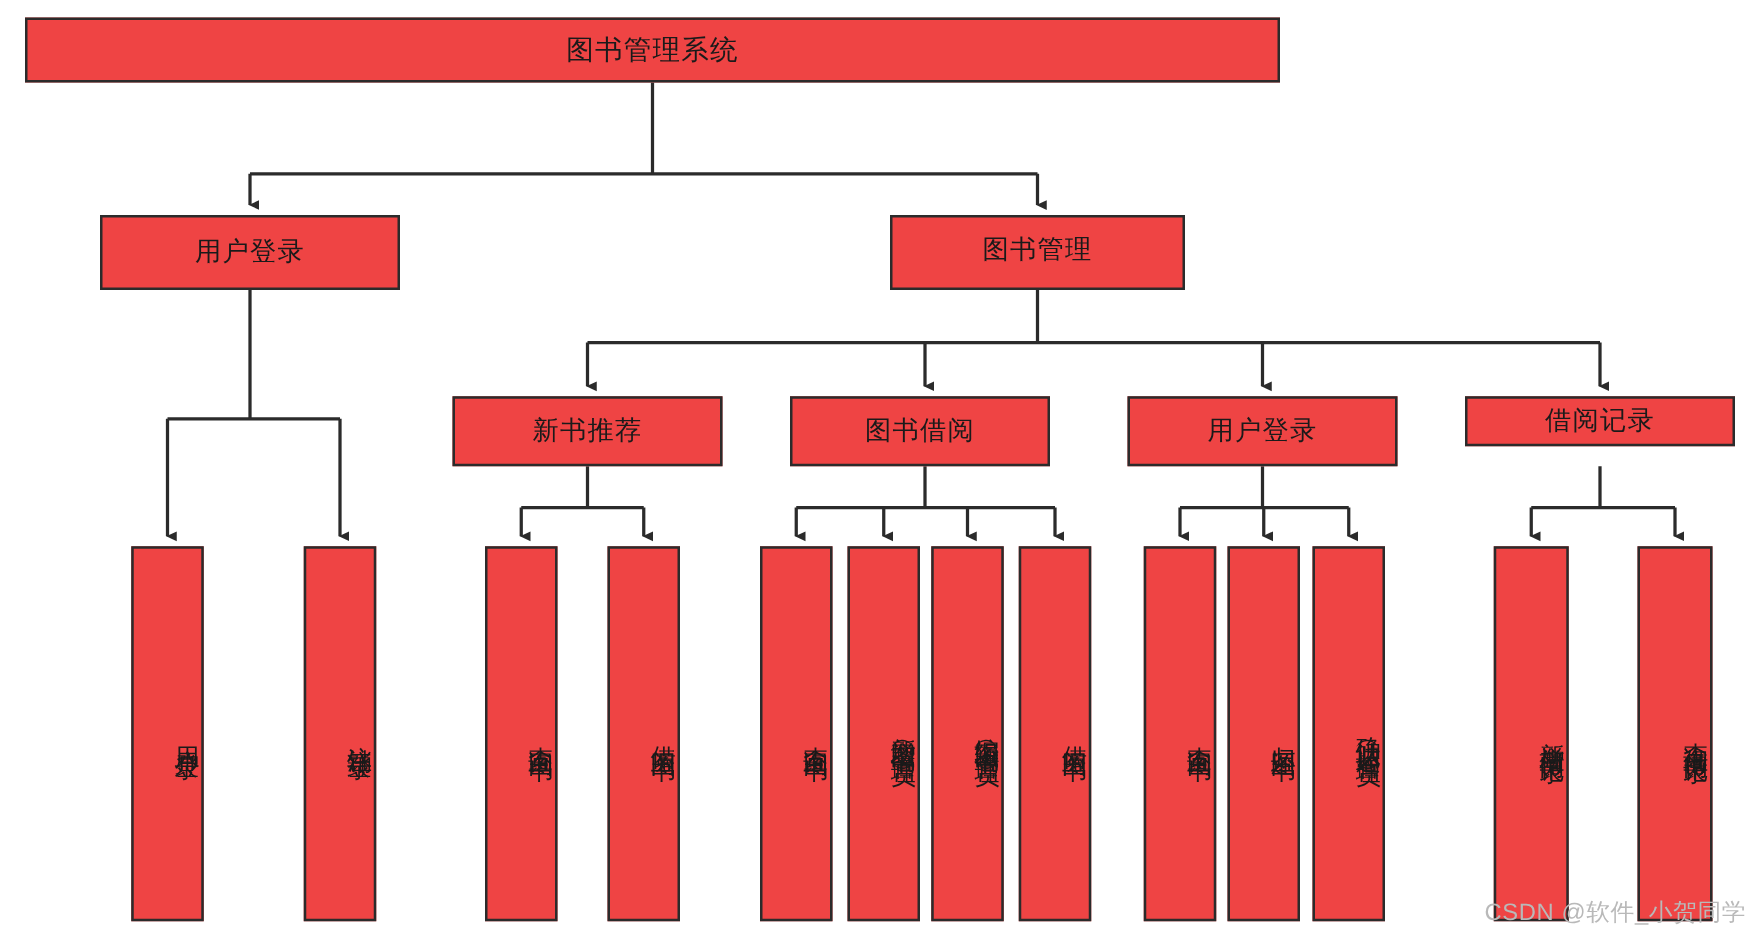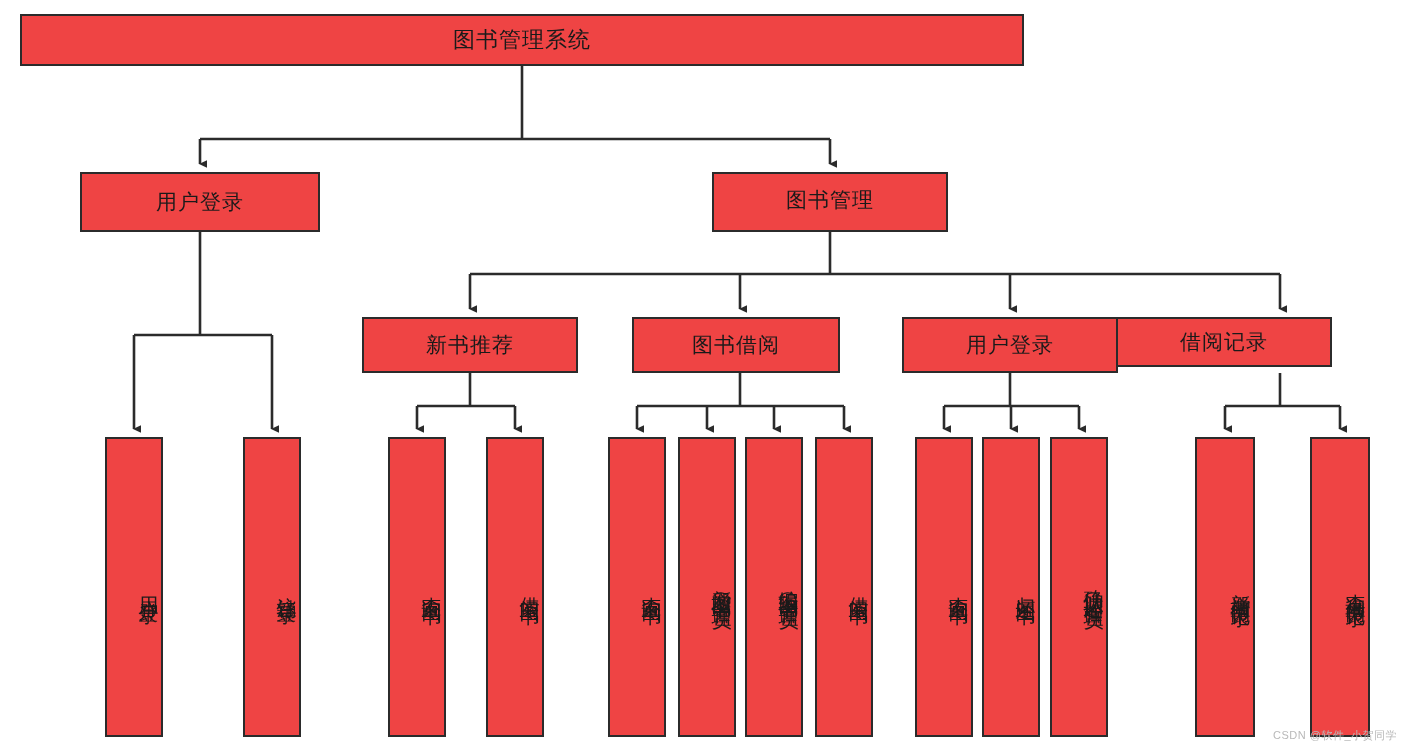--- a/index.html
+++ b/index.html
@@ -53,21 +53,21 @@
     padding: 6px 0;
     align-items: flex-start;
     justify-content: center;
     text-align: center;
     white-space: nowrap;
   }
   .watermark {
     position: absolute;
     right: 8px;
     bottom: 4px;
-    font-size: 11px;
+    font-size: 19px;
     color: #b9b9b9;
     letter-spacing: 0.5px;
     z-index: 3;
     white-space: nowrap;
   }
 </style>
 </head>
 <body>
 
 <div id="diagram-canvas">
@@ -123,21 +123,21 @@
   </svg>
 
   <div class="node node-h node-root" style="left:20px; top:14px; width:1004px; height:52px;">图书管理系统</div>
 
   <div class="node node-h" style="left:80px; top:172px; width:240px; height:60px;">用户登录</div>
   <div class="node node-h" style="left:712px; top:172px; width:236px; height:60px;font-family:Liberation Mono, monospace;">图书管理</div>
 
   <div class="node node-h" style="left:362px; top:317px; width:216px; height:56px;">新书推荐</div>
   <div class="node node-h" style="left:632px; top:317px; width:208px; height:56px;">图书借阅</div>
   <div class="node node-h" style="left:902px; top:317px; width:216px; height:56px;">用户登录</div>
-  <div class="node node-h" style="left:1116px; top:317px; width:216px; height:50px;">借阅记录</div>
+  <div class="node node-h" style="left:1172px; top:317px; width:216px; height:40px;">借阅记录</div>
 
   <div class="node node-v" style="left:105px; top:437px; width:58px; height:300px;">用户登录</div>
   <div class="node node-v" style="left:243px; top:437px; width:58px; height:300px;">注销登录</div>
 
   <div class="node node-v" style="left:388px; top:437px; width:58px; height:300px;">查询图书</div>
   <div class="node node-v" style="left:486px; top:437px; width:58px; height:300px;">借阅图书</div>
 
   <div class="node node-v" style="left:608px; top:437px; width:58px; height:300px;">查询图书</div>
   <div class="node node-v" style="left:678px; top:437px; width:58px; height:300px;">新增图书（管理员）</div>
   <div class="node node-v" style="left:745px; top:437px; width:58px; height:300px;">编辑图书（管理员）</div>

